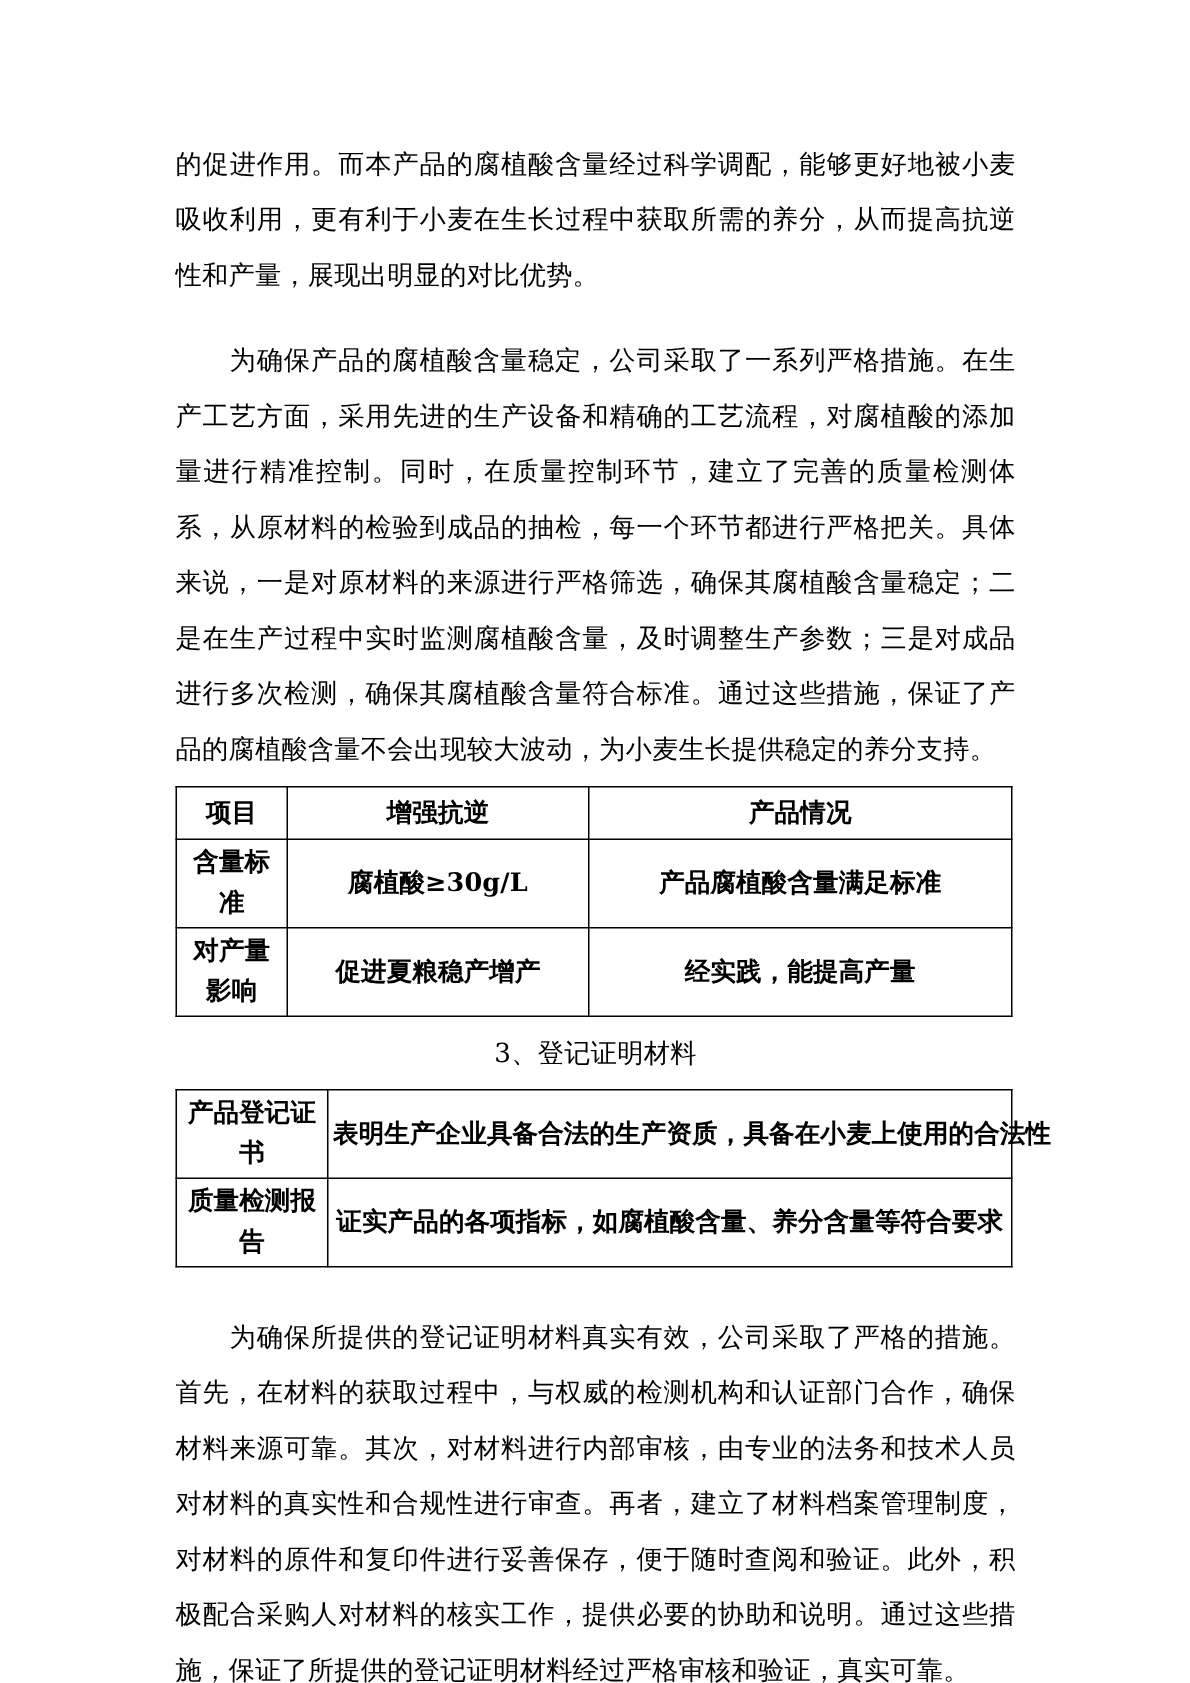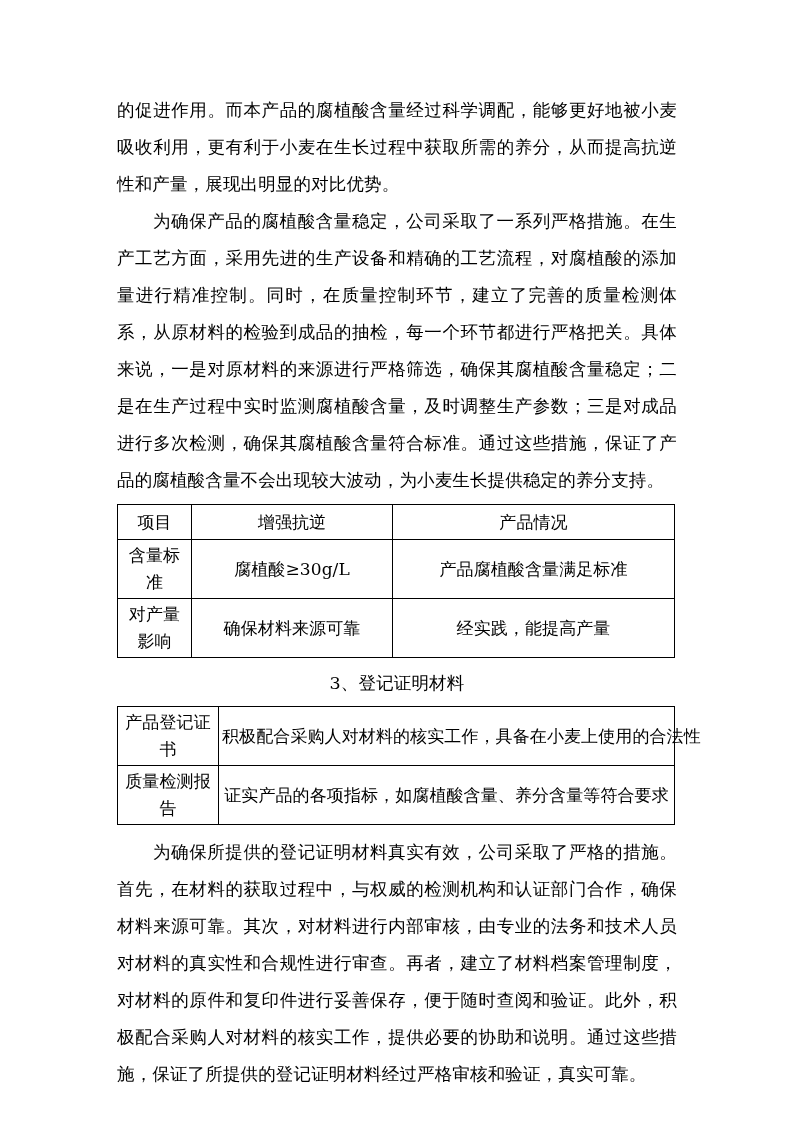--- a/index.html
+++ b/index.html
@@ -33,20 +33,21 @@
     font-size: 17.5px;
     line-height: 37px;
     text-align: justify;
     text-justify: inter-ideograph;
     letter-spacing: 0.15px;
     word-break: break-all;
     text-indent: 0;
   }
   p.indent2 {
     text-indent: 36px;
+    margin-top: 20px;
   }
   .heading-3 {
     margin: 0;
     font-size: 17.5px;
     line-height: 37px;
     text-align: center;
     letter-spacing: 0.15px;
   }
   table.doc-table {
     border-collapse: collapse;
@@ -56,20 +57,21 @@
   }
   table.doc-table td {
     border: 1px solid #000000;
     font-size: 17px;
     line-height: 27px;
     padding: 2px 3px;
     text-align: center;
     vertical-align: middle;
     word-break: break-all;
     letter-spacing: 0.1px;
+    font-weight: bold;
   }
   td.just-fill {
     text-align: justify;
     text-justify: inter-ideograph;
     text-align-last: center;
   }
   td.tight {
     padding-left: 1px;
     padding-right: 1px;
   }
@@ -115,39 +117,39 @@
           <td>增强抗逆</td>
           <td>产品情况</td>
         </tr>
         <tr class="r-2">
           <td class="tight">含量标准</td>
           <td class="nowrap-cell">腐植酸≥30g/L</td>
           <td>产品腐植酸含量满足标准</td>
         </tr>
         <tr class="r-3">
           <td class="tight just-fill">对产量影响</td>
-          <td>确保材料来源可靠</td>
+          <td>促进夏粮稳产增产</td>
           <td>经实践，能提高产量</td>
         </tr>
       </tbody>
     </table>
 
     <div class="gap-before-heading"></div>
 
     <p class="heading-3">3、登记证明材料</p>
 
     <table id="table-proof" class="doc-table">
       <colgroup>
         <col class="c1">
           <col class="c2">
       </colgroup>
       <tbody>
         <tr>
           <td class="tight">产品登记证书</td>
-          <td class="tight nowrap-cell">积极配合采购人对材料的核实工作，具备在小麦上使用的合法性</td>
+          <td class="tight nowrap-cell">表明生产企业具备合法的生产资质，具备在小麦上使用的合法性</td>
         </tr>
         <tr>
           <td class="tight">质量检测报告</td>
           <td class="nowrap-cell">证实产品的各项指标，如腐植酸含量、养分含量等符合要求</td>
         </tr>
       </tbody>
     </table>
 
     <div class="gap-after-table"></div>
 

